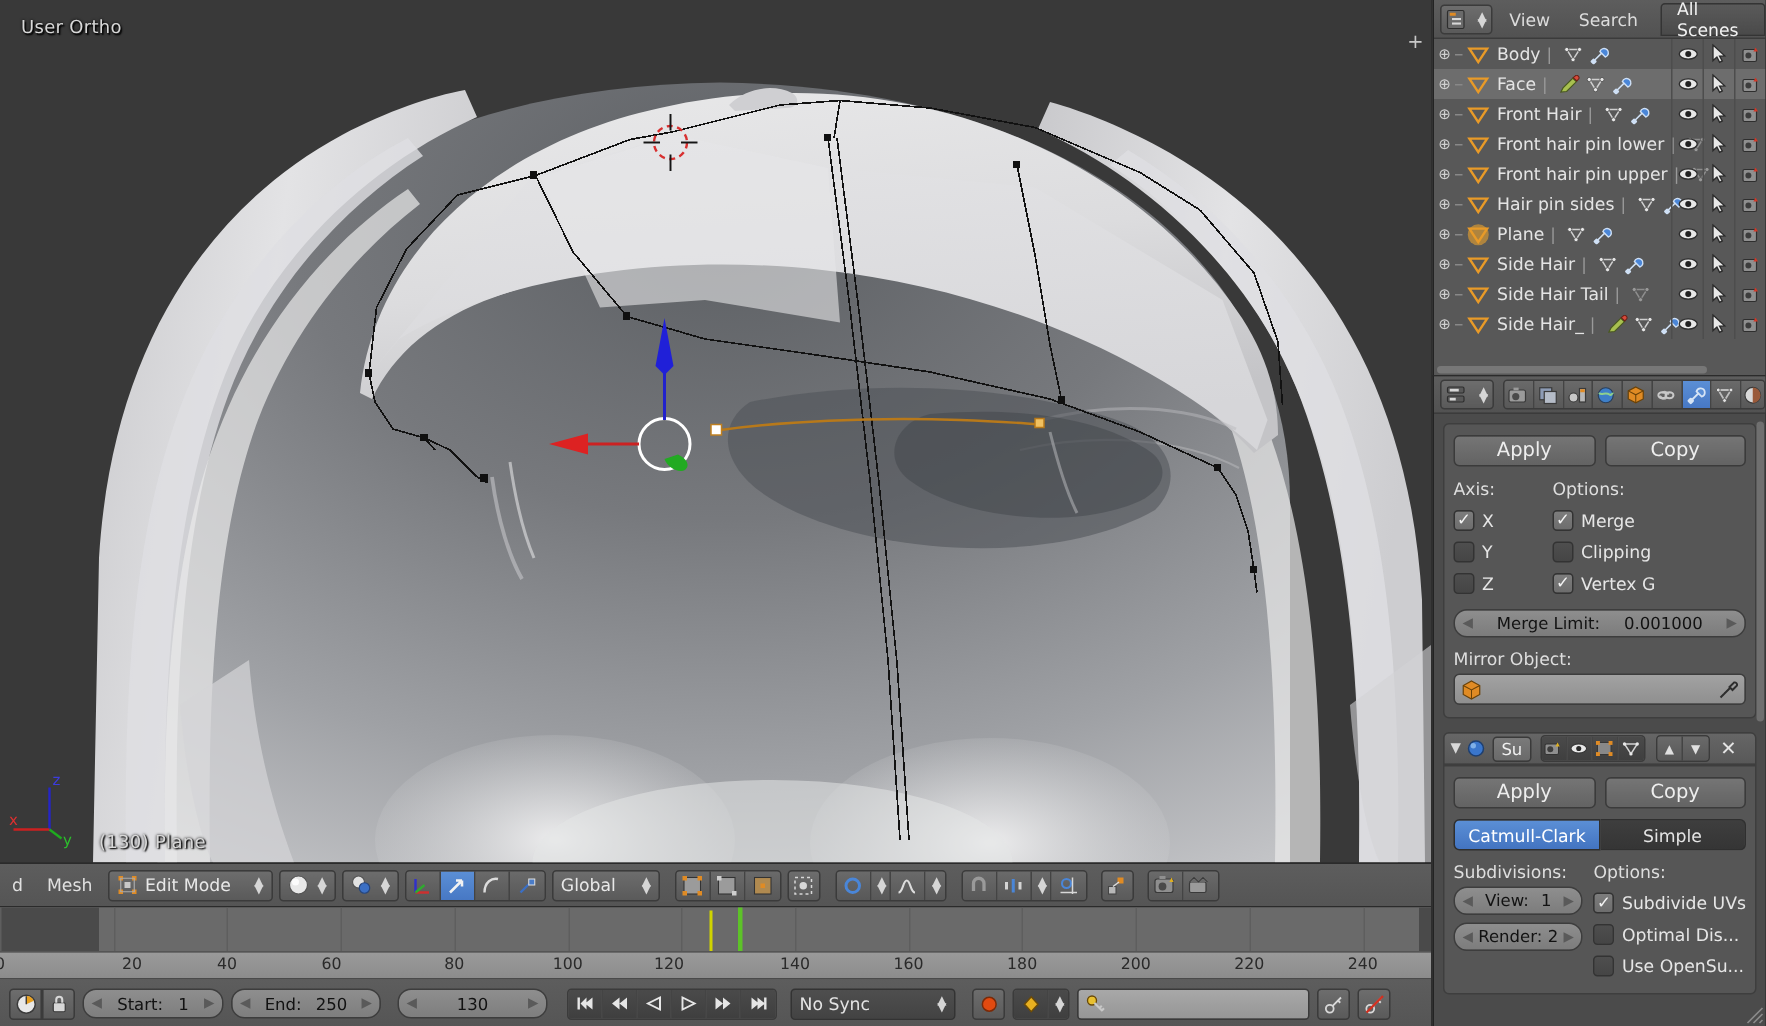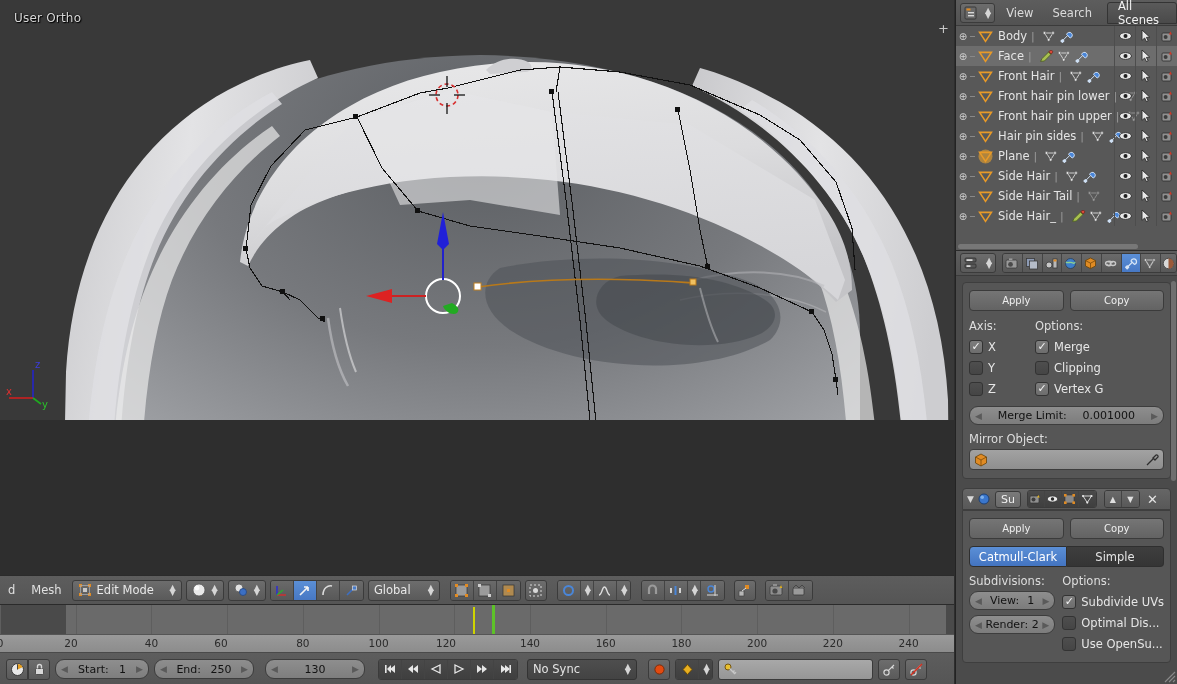--- a/index.html
+++ b/index.html
@@ -6,21 +6,21 @@
   html, body {
     width: 1177px; height: 684px;
     background: #2e2e2e;
     font-family: "DejaVu Sans", sans-serif;
     overflow: hidden;
   }
   .app { position: relative; width: 1177px; height: 684px; }
 
   
   #viewport {
-    position: absolute; left: 0; top: 0; width: 954px; height: 420px;
+    position: absolute; left: 0; top: 0; width: 954px; height: 575px;
     background: #393939;
     overflow: hidden;
   }
   #viewport-svg { position: absolute; left: 0; top: 0; }
   .vp-label {
     position: absolute; color: #d8d8d8; font-size: 12px;
     text-shadow: 0 0 2px #000, 1px 1px 1px #000;
     letter-spacing: .2px; pointer-events: none;
   }
   #vp-view-name { left: 14px; top: 11px; }
@@ -147,21 +147,21 @@
   }
   .mod-head {
     display: flex; align-items: center; gap: 3px; height: 22px;
     margin: 8px 6px 0 6px; background: linear-gradient(#666, #585858);
     border: 1px solid #3e3e3e; border-radius: 4px 4px 0 0; padding: 0 4px;
   }
   .row2 { display: flex; gap: 6px; }
   .wbtn {
     flex: 1; background: linear-gradient(#757575, #636363); border: 1px solid #3b3b3b;
     border-radius: 4px; height: 21px; display: flex; align-items: center; justify-content: center;
-    color: #eee; font-size: 10px;
+    color: #eee; font-size: 13px;
   }
   .col-head { color: #dedede; font-size: 11.5px; margin-bottom: 3px; }
   .chkrow { display: flex; align-items: center; gap: 5px; height: 21px; }
   .chk {
     width: 14px; height: 14px; border-radius: 3px; border: 1px solid #333;
     background: linear-gradient(#4e4e4e,#454545);
     display: flex; align-items: center; justify-content: center;
   }
   .chk.on { background: linear-gradient(#7d7d7d,#6d6d6d); }
   .chk .tick { color: #f4f4f4; font-size: 11px; line-height: 11px; font-weight: bold; }
@@ -560,21 +560,21 @@
         <div class="grid-line" style="left: 757.143px;"></div>
         <div class="grid-line" style="left: 832.857px;"></div>
         <div class="grid-line" style="left: 908.571px;"></div>
         <div class="grid-line" style="left: 984.286px;"></div>
         <div class="grid-line" style="left: 1060px;"></div>
         <div style="position: absolute; top: 2px; left: 473.214px; width: 2px; height: 27px; background: rgb(207, 212, 0);"></div>
         <div style="position: absolute; top: 0px; left: 492.143px; width: 3px; height: 29px; background: rgb(93, 194, 40);"></div>
       </div>
     <div id="tl-ruler">
         <div class="tick-label" style="left: 0px;">0</div>
-        <div class="tick-label" style="left: 71px;">20</div>
+        <div class="tick-label" style="left: 88px;">20</div>
         <div class="tick-label" style="left: 151.429px;">40</div>
         <div class="tick-label" style="left: 221px;">60</div>
         <div class="tick-label" style="left: 302.857px;">80</div>
         <div class="tick-label" style="left: 378.571px;">100</div>
         <div class="tick-label" style="left: 446px;">120</div>
         <div class="tick-label" style="left: 530px;">140</div>
         <div class="tick-label" style="left: 605.714px;">160</div>
         <div class="tick-label" style="left: 681.429px;">180</div>
         <div class="tick-label" style="left: 757.143px;">200</div>
         <div class="tick-label" style="left: 832.857px;">220</div>

